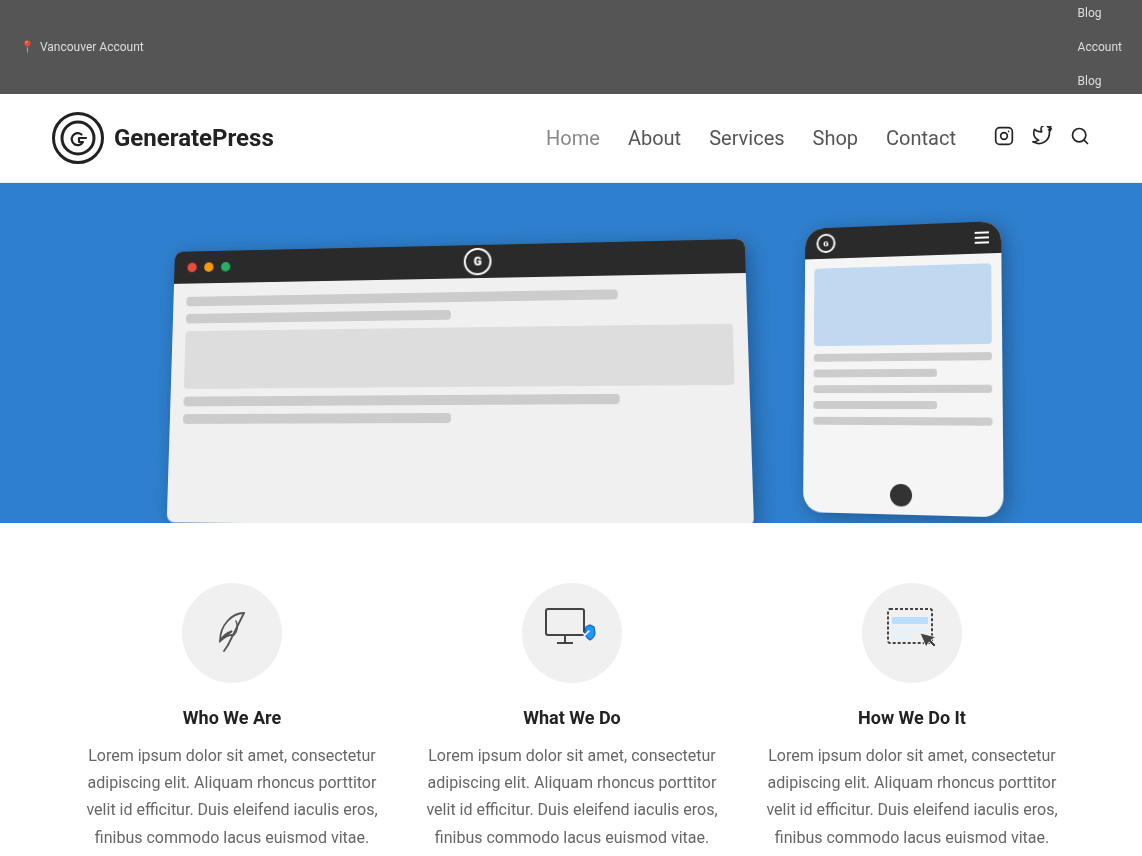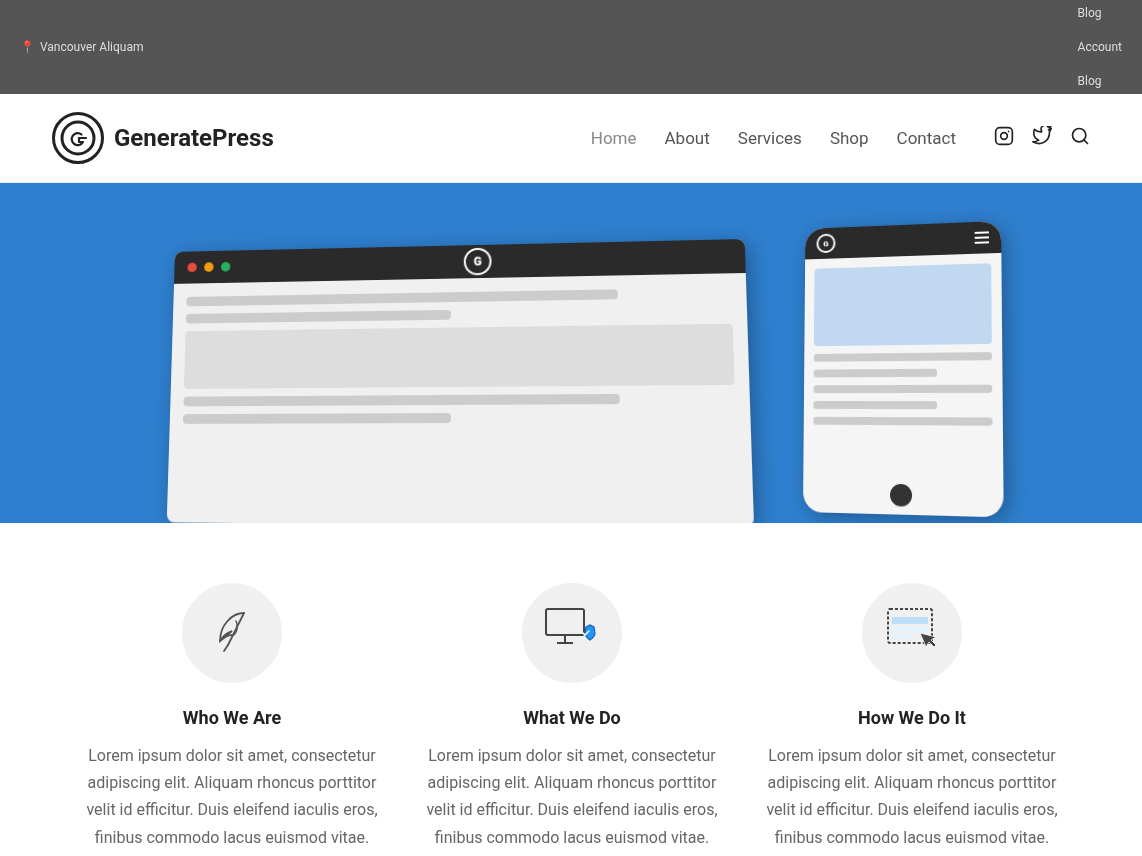--- a/index.html
+++ b/index.html
@@ -33,21 +33,21 @@
       width: 52px; height: 52px;
       border: 3px solid #222;
       border-radius: 50%;
       display: flex; align-items: center; justify-content: center;
       font-weight: 900; font-size: 22px;
     }
     .logo-text { font-size: 24px; font-weight: 700; color: #222; }
     .nav { display: flex; align-items: center; gap: 28px; }
     .nav a {
       text-decoration: none;
-      font-size: 17px;
+      font-size: 20px;
       color: #555;
     }
     .nav a.active { color: #888; }
     .nav-icons { display: flex; align-items: center; gap: 18px; margin-left: 10px; }
     .nav-icon { cursor: pointer; font-size: 18px; color: #222; }
 
     
     .hero {
       background: #2e7fcf;
       height: 340px;
@@ -192,21 +192,21 @@
       color: #666;
       line-height: 1.7;
     }
   </style>
 </head>
 <body>
 
 <div class="top-bar">
   <div class="top-bar-left">
     <span>📍</span>
-    <span>Vancouver Aliquam</span>
+    <span>Vancouver Account</span>
   </div>
   <div class="top-bar-right">
     <a href="#">Blog</a>
     <a href="#">Account</a>
     <a href="#">Blog</a>
   </div>
 </div>
 
 <header class="header">
   <a href="#" class="logo">

